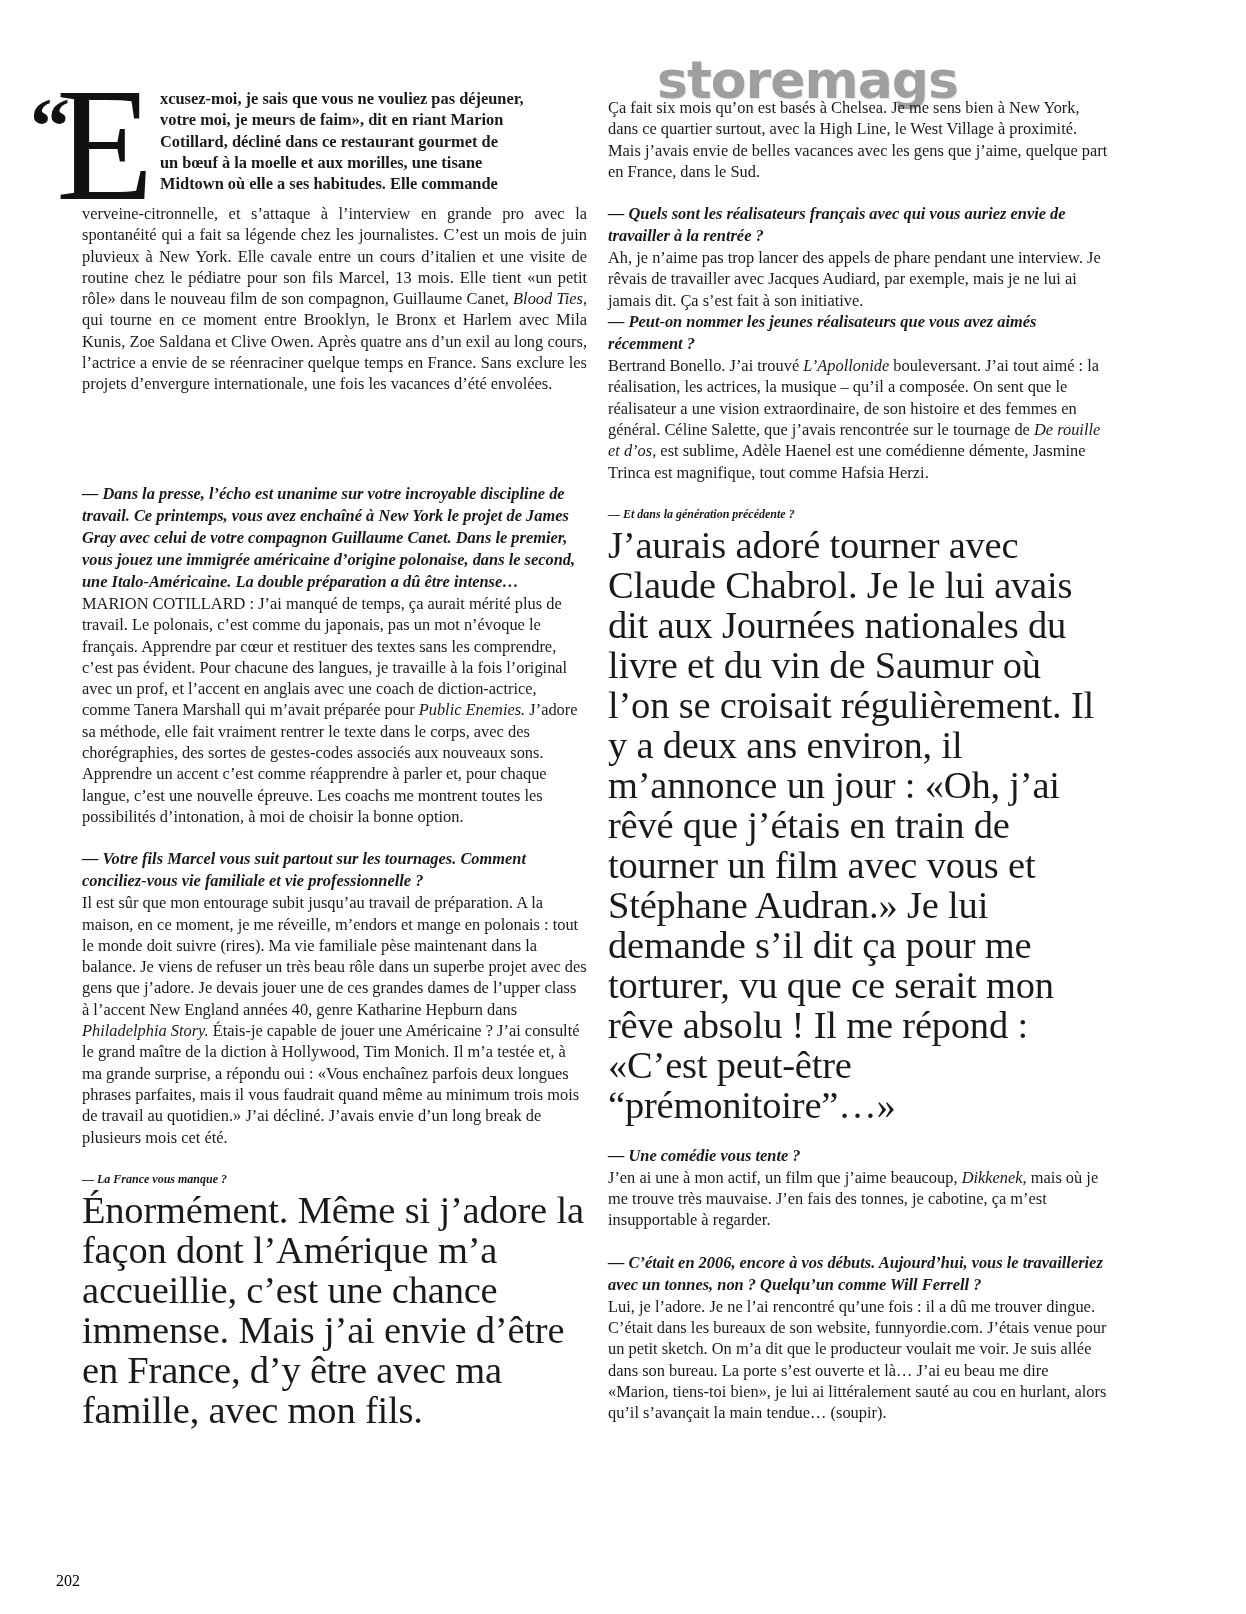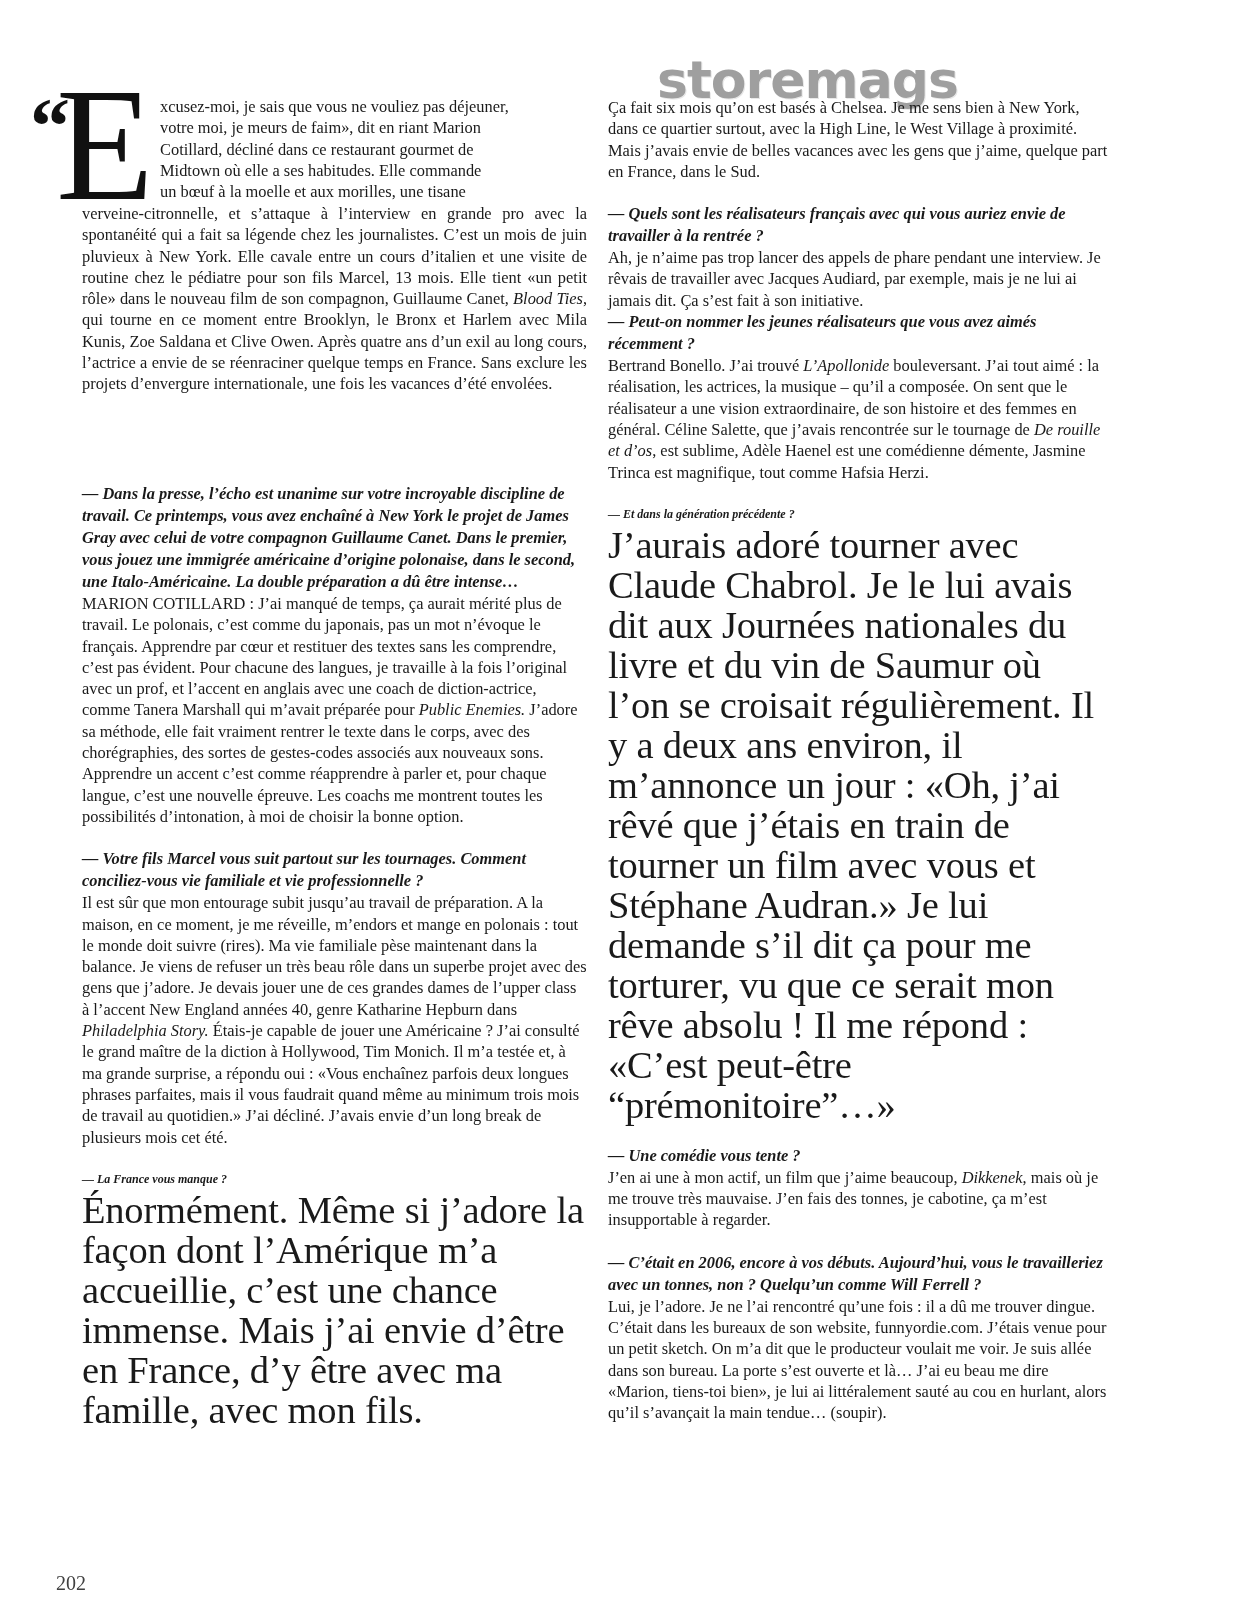--- a/index.html
+++ b/index.html
@@ -5,41 +5,41 @@
   html, body { margin: 0; padding: 0; background: #ffffff; }
   body { width: 1246px; height: 1614px; position: relative; overflow: hidden;
          font-family: "Liberation Serif", "DejaVu Serif", serif; color: #1a1a1a; }
   .p { font-size: 16.4px; line-height: 21.3px; margin: 0; }
   .q { font-size: 16.4px; line-height: 22px; margin: 0; font-style: italic; font-weight: bold; }
   .big { font-size: 38.5px; line-height: 40px; margin: 0; letter-spacing: -0.2px; }
   .bigq { font-size: 12px; line-height: 21px; margin: 0; font-style: italic; font-weight: bold; }
   i.t { font-style: italic; }
   .dropcap-quote { position: absolute; left: 30px; top: 86px; font-size: 80px; line-height: 80px; font-weight: bold; color: #111; }
   .dropcap { position: absolute; left: 56px; top: 75px; font-size: 160px; line-height: 140px; color: #111; }
-  .intro { position: absolute; left: 160px; top: 96px; width: 420px; }
+  .intro { position: absolute; left: 160px; top: 88px; width: 420px; font-weight: bold; }
   .intro-rest { position: absolute; left: 82px; top: 203px; width: 505px; }
   .block { position: absolute; }
   .watermark { position: absolute; left: 657px; top: 52px; font-family: "DejaVu Sans", sans-serif;
                font-weight: bold; font-size: 52px; line-height: 56px; color: #9a9a9a; letter-spacing: -1px;
                text-shadow: 0 0 3px #fff, 1px 1px 0 #ddd; opacity: 0.95; }
-  .page-num { position: absolute; left: 56px; top: 1572px; font-size: 20px; color: #404040; }
+  .page-num { position: absolute; left: 56px; top: 1572px; font-size: 16px; color: #000000; }
 </style>
 </head>
 <body>
 
 <div class="watermark">storemags</div>
 
 <div class="dropcap-quote">“</div>
 <div class="dropcap">E</div>
 <div class="intro">
   <p class="p">xcusez-moi, je sais que vous ne vouliez pas déjeuner,</p>
   <p class="p">votre moi, je meurs de faim», dit en riant Marion</p>
   <p class="p">Cotillard, décliné dans ce restaurant gourmet de</p>
+  <p class="p">un bœuf à la moelle et aux morilles, une tisane</p>
   <p class="p">Midtown où elle a ses habitudes. Elle commande</p>
-  <p class="p">un bœuf à la moelle et aux morilles, une tisane</p>
 </div>
 <div class="intro-rest">
   <p class="p" style="text-align: justify;"><span>verveine-citronnelle, et s’attaque à l’interview en grande pro avec la spontanéité qui a fait sa légende chez les journalistes. C’est un mois de juin pluvieux à New York. Elle cavale entre un cours d’italien et une visite de routine chez le pédiatre pour son fils Marcel, 13 mois. Elle tient «un petit rôle» dans le nouveau film de son compagnon, Guillaume Canet, </span><i class="t">Blood Ties</i><span>, qui tourne en ce moment entre Brooklyn, le Bronx et Harlem avec Mila Kunis, Zoe Saldana et Clive Owen. Après quatre ans d’un exil au long cours, l’actrice a envie de se réenraciner quelque temps en France. Sans exclure les projets d’envergure internationale, une fois les vacances d’été envolées.</span></p>
 </div>
 
 <div class="block" style="left:82px; top:483px; width:505px;">
   <p class="q">— Dans la presse, l’écho est unanime sur votre incroyable discipline de travail. Ce printemps, vous avez enchaîné à New York le projet de James Gray avec celui de votre compagnon Guillaume Canet. Dans le premier, vous jouez une immigrée américaine d’origine polonaise, dans le second, une Italo-Américaine. La double préparation a dû être intense…</p>
   <p class="p"><span>MARION COTILLARD : J’ai manqué de temps, ça aurait mérité plus de travail. Le polonais, c’est comme du japonais, pas un mot n’évoque le français. Apprendre par cœur et restituer des textes sans les comprendre, c’est pas évident. Pour chacune des langues, je travaille à la fois l’original avec un prof, et l’accent en anglais avec une coach de diction-actrice, comme Tanera Marshall qui m’avait préparée pour </span><i class="t">Public Enemies.</i><span> J’adore sa méthode, elle fait vraiment rentrer le texte dans le corps, avec des chorégraphies, des sortes de gestes-codes associés aux nouveaux sons. Apprendre un accent c’est comme réapprendre à parler et, pour chaque langue, c’est une nouvelle épreuve. Les coachs me montrent toutes les possibilités d’intonation, à moi de choisir la bonne option.</span></p>
   <div style="height:21px"></div>
   <p class="q">— Votre fils Marcel vous suit partout sur les tournages. Comment conciliez-vous vie familiale et vie professionnelle ?</p>

